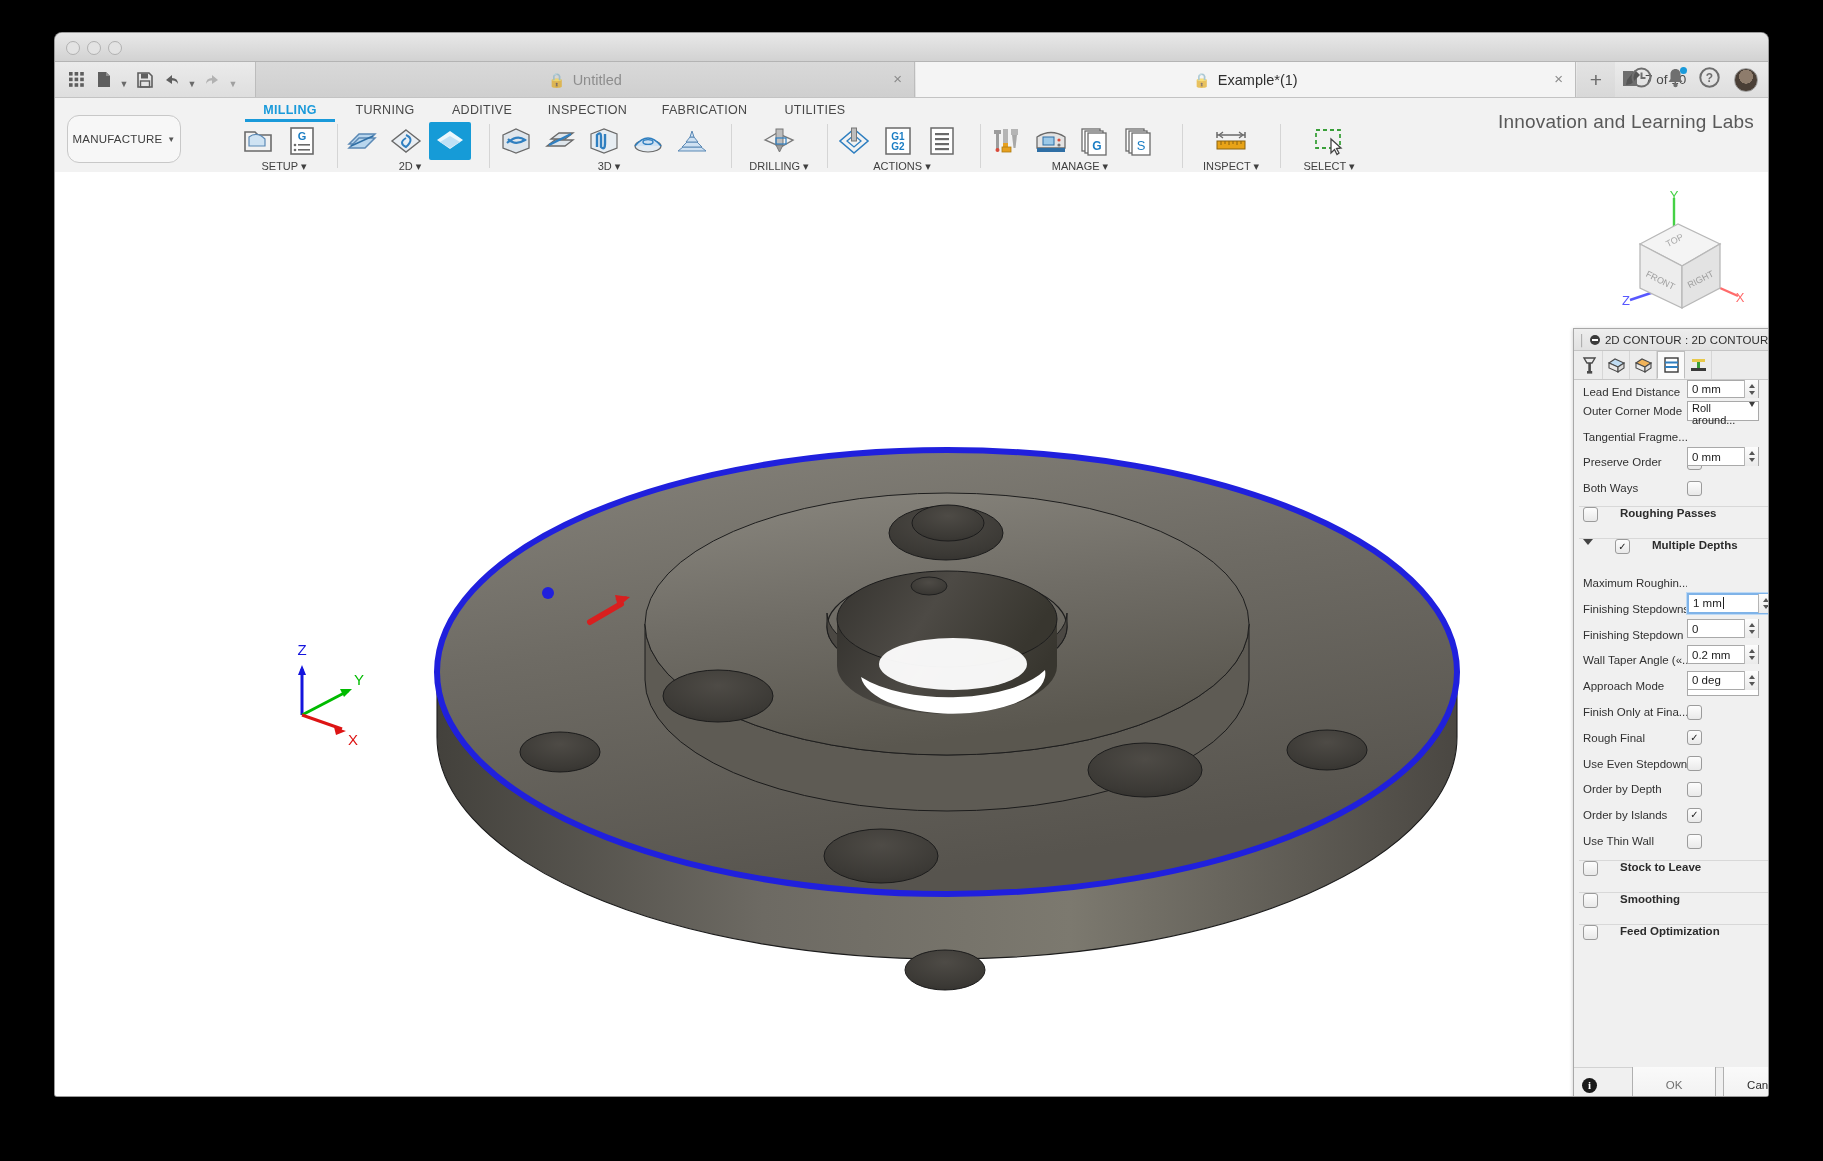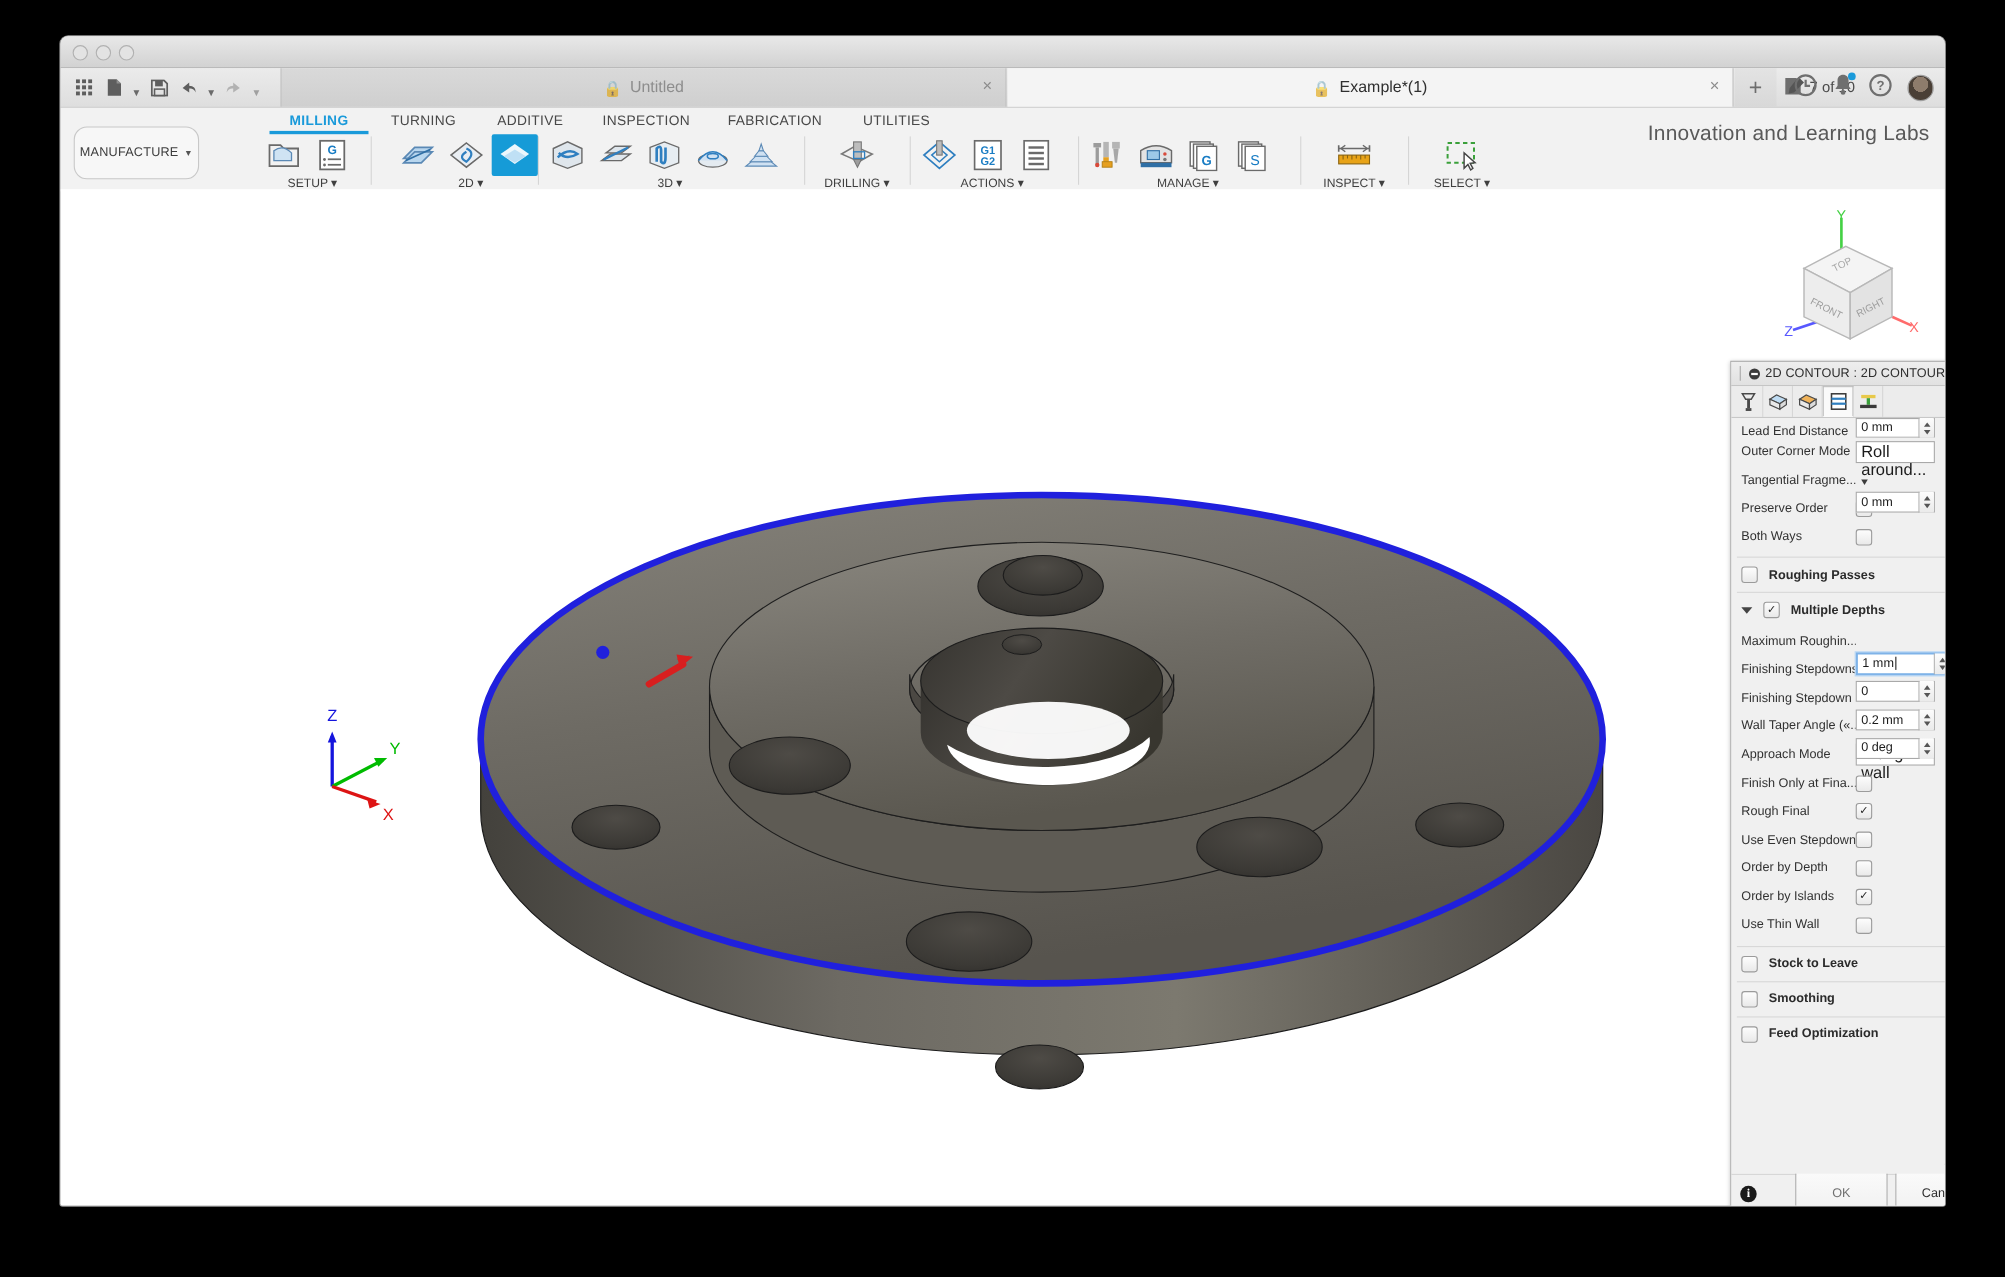--- a/index.html
+++ b/index.html
@@ -263,34 +263,34 @@
     border-left: 1px solid #b5b5b5; background: linear-gradient(#fdfdfd,#eaeaea);
     display: flex; flex-direction: column; align-items: center; justify-content: center; gap: 3px;
   }
   .spin i { width: 0; height: 0; border-left: 3px solid transparent; border-right: 3px solid transparent; }
   .spin i.up { border-bottom: 4px solid #555; }
   .spin i.dn { border-top: 4px solid #555; }
   .dd {
     width: 72px; height: 20px;
     background: #fff; border: 1px solid #a9a9a9;
     display: flex; align-items: flex-start; justify-content: space-between;
-    font-size: 15px; color: #1b1b1b;
-    padding: 0 3px 0 4px; box-sizing: border-box; flex-direction: column;
+    font-size: 11px; color: #1b1b1b;
+    padding: 0 3px 0 4px; box-sizing: border-box;
   }
   .dd .tri { width: 0; height: 0; border-left: 3.5px solid transparent; border-right: 3.5px solid transparent; border-top: 5px solid #3c3c3c; }
   .cbx {
     width: 13px; height: 13px;
     border: 1px solid #9b9b9b; border-radius: 3px;
     background: linear-gradient(#fdfdfd,#e9e9e9);
     display: flex; align-items: center; justify-content: center;
     font-size: 10px; color: #222; line-height: 1;
   }
   .grouprow {
-    height: 31px; display: flex; align-items: center;
-    padding-left: 9px; gap: 10px;
+    height: 31px; display: flex; 
+    padding-left: 9px; gap: 22px;
   }
   .grouprow .gtri { width: 0; height: 0; border-left: 5px solid transparent; border-right: 5px solid transparent; border-top: 6px solid #444; }
   .grouprow .gtitle { font-size: 11.5px; font-weight: bold; color: #2b2b2b; }
   .sep { height: 1px; background: #d8d8d8; margin: 0 5px; }
 
   #op-footer {
     height: 34px; flex: none;
     background: #f0f0f0; border-top: 1px solid #d2d2d2;
     display: flex; align-items: center; padding: 0 8px;
   }
@@ -453,21 +453,21 @@
                   <circle cx="7" cy="24" r="1.3"></circle>
                   <rect x="10" y="23" width="12" height="1.6"></rect>
                 </g>
           </svg>
         </div>
       </div>
       <div class="plabel">SETUP ▾</div>
     </div>
     <div class="vdiv" style="left:282px"></div>
 
-    <div class="rpanel" style="left:304px; width:138px;">
+    <div class="rpanel" style="left:286px; width:138px;">
       <div class="icons">
         <div class="rbtn">
           <svg width="34" height="30" viewBox="0 0 34 30">
                 <g stroke="#5b89b5" stroke-width="1.5" fill="#b8d6ee">
             <path d="M4 18 L14 8 L30 8 L20 18 Z"></path>
                   <path d="M4 22 L14 12 L30 12 L20 22 Z"></path>
                 </g>
             <path d="M6 20 L28 10" stroke="#2f6fa5" stroke-width="1.5" fill="none"></path>
           </svg>
         </div>

